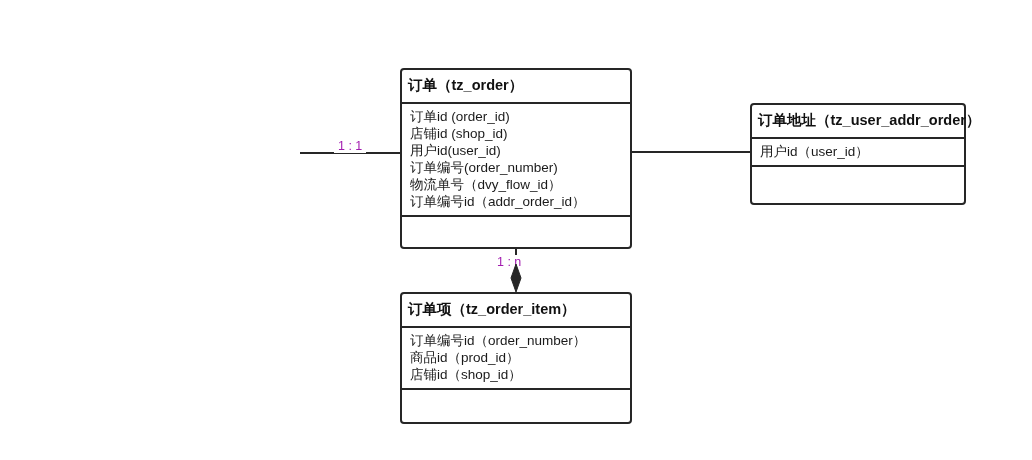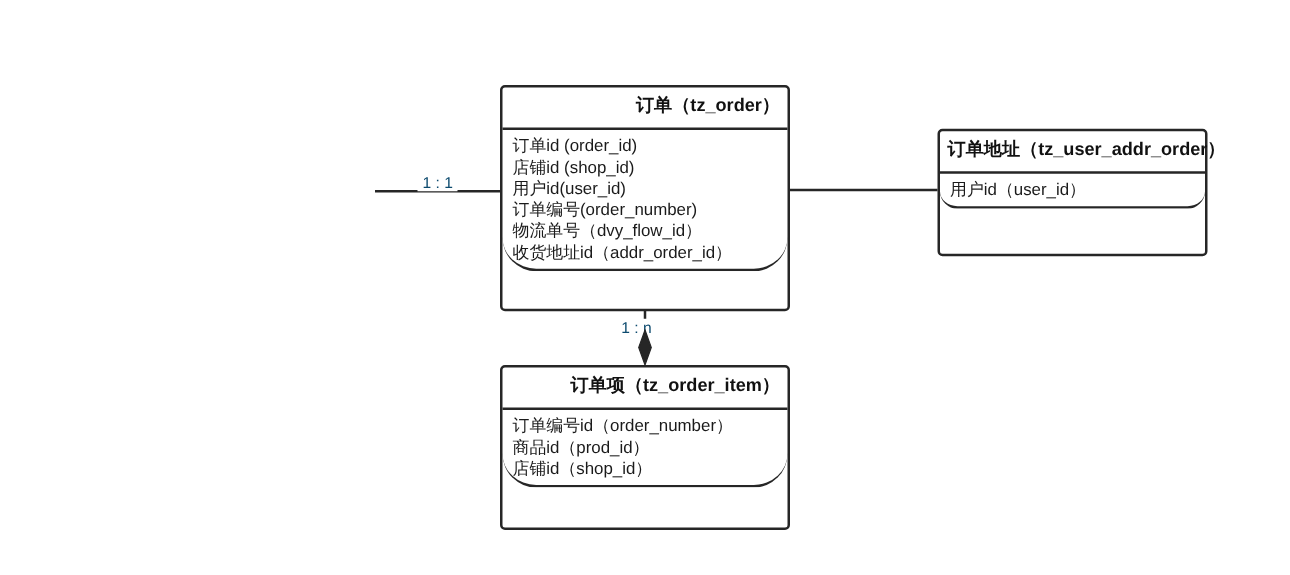--- a/index.html
+++ b/index.html
@@ -24,35 +24,34 @@
     position: absolute;
     box-sizing: border-box;
     border: 2px solid #262626;
     border-radius: 4px;
     background: #ffffff;
     z-index: 3;
   }
   .entity-title {
     box-sizing: border-box;
     width: 100%;
-    text-align: right;
+    text-align: left;
     font-weight: bold;
     font-size: 14.5px;
     line-height: 1;
     padding: 8px 6px 9px 6px;
     border-bottom: 2px solid #262626;
     white-space: nowrap;
     color: #111111;
   }
   .entity-attrs {
     box-sizing: border-box;
     width: 100%;
     padding: 4px 8px 5px 8px;
     border-bottom: 2px solid #262626;
-    border-radius: 27px;
   }
   .attr {
     font-size: 13.5px;
     line-height: 17px;
     white-space: nowrap;
     color: #1a1a1a;
   }
   .entity-methods {
     box-sizing: border-box;
     width: 100%;
@@ -65,21 +64,21 @@
     background: #262626;
     z-index: 1;
   }
   .edge-h { height: 2px; }
   .edge-v { width: 2px; }
 
   .edge-label {
     position: absolute;
     font-size: 12.5px;
     line-height: 14px;
-    color: #0c4a6e;
+    color: #a21caf;
     background: #ffffff;
     padding: 0 4px;
     white-space: nowrap;
     z-index: 4;
   }
 
   .diamond-marker {
     position: absolute;
     z-index: 4;
   }
@@ -112,21 +111,21 @@
   </svg>
 
   <div class="entity" id="entity-order">
     <div class="entity-title">订单（tz_order）</div>
     <div class="entity-attrs">
       <div class="attr">订单id (order_id)</div>
       <div class="attr">店铺id (shop_id)</div>
       <div class="attr">用户id(user_id)</div>
       <div class="attr">订单编号(order_number)</div>
       <div class="attr">物流单号（dvy_flow_id）</div>
-      <div class="attr">收货地址id（addr_order_id）</div>
+      <div class="attr">订单编号id（addr_order_id）</div>
     </div>
     <div class="entity-methods"></div>
   </div>
 
 
   <div class="entity" id="entity-addr">
     <div class="entity-title">订单地址（tz_user_addr_order）</div>
     <div class="entity-attrs">
       <div class="attr">用户id（user_id）</div>
     </div>

